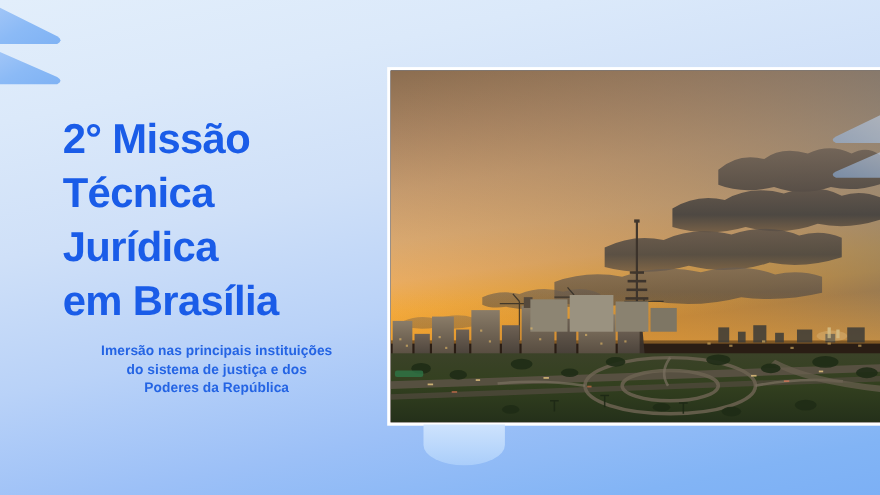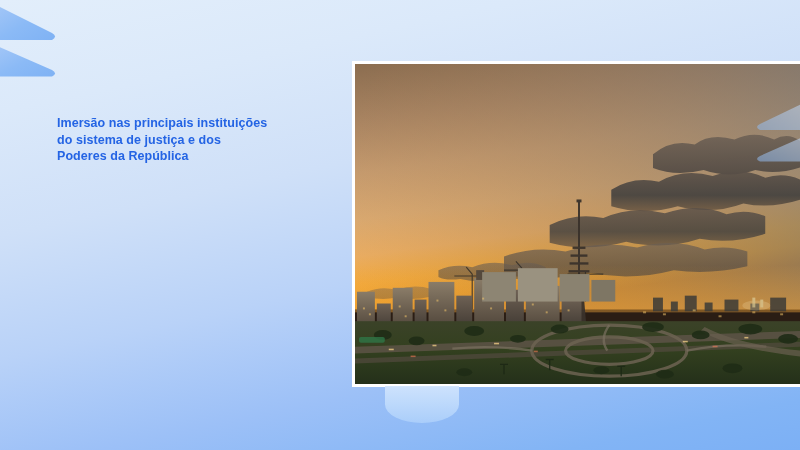--- a/index.html
+++ b/index.html
@@ -77,20 +77,21 @@
     white-space: pre-line;
   }
   .subhead {
     margin: 12px 0 0 0;
     color: #2464e4;
     font-size: 12.5px;
     line-height: 16.5px;
     font-weight: 700;
     letter-spacing: .05px;
     white-space: pre-line;
+    text-align: center;
   }
 
   
   .photo-frame {
     position: absolute;
     left: 352px;
     top: 61px;
     width: 449px;
     height: 326px;
     background: #ffffff;
@@ -118,20 +119,24 @@
         <stop offset="0%" stop-color="#a8c9f7"></stop>
         <stop offset="55%" stop-color="#8bbaf6"></stop>
         <stop offset="100%" stop-color="#7fb2f4"></stop>
       </linearGradient>
     </defs>
     <path d="M-10 2 L52 33 Q58 36.5 52 40 L-10 40 Z" fill="url(#penGrad)"></path>
     <path d="M-10 43 L52 70 Q58 73.5 52 76.5 L-10 76.5 Z" fill="url(#penGrad)"></path>
   </svg>
 
   <div class="text-block">
+    <h1 class="headline">2° Missão
+Técnica
+Jurídica
+em Brasília</h1>
     <p class="subhead">Imersão nas principais instituições
 do sistema de justiça e dos
 Poderes da República</p>
   </div>
 
   <div class="photo-frame">
     <div class="photo">
       <svg viewBox="0 0 449 326" preserveAspectRatio="none">
         <defs>
           <linearGradient id="sky" x1="0" y1="0" x2="0.25" y2="1">

